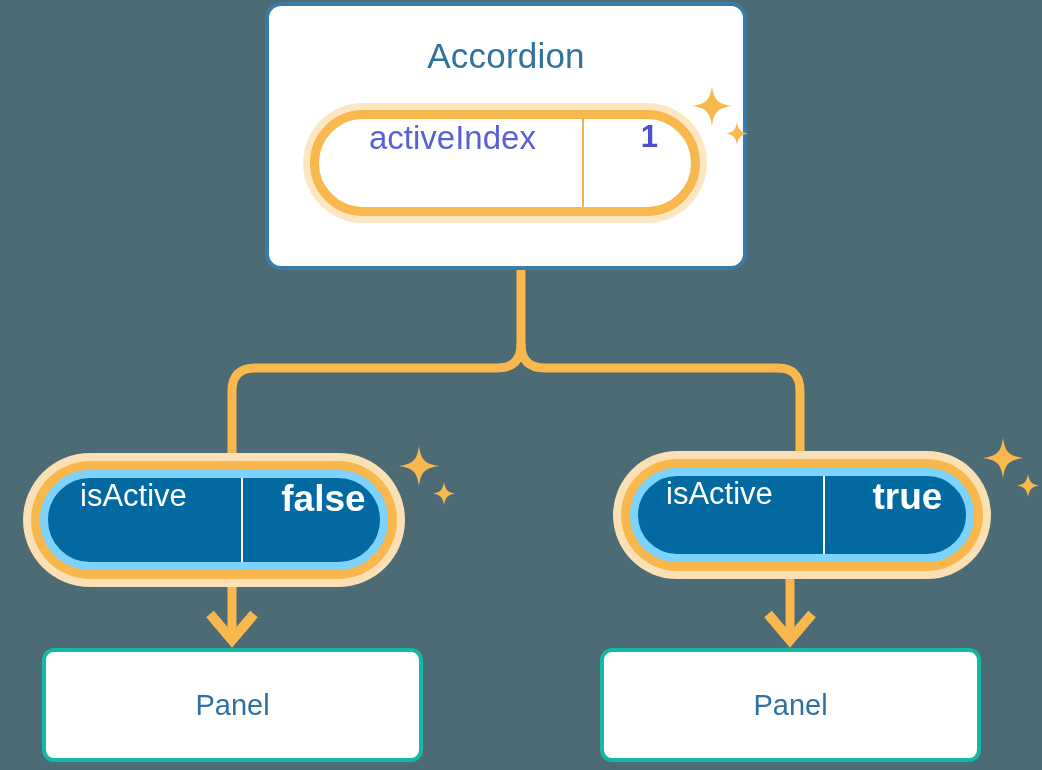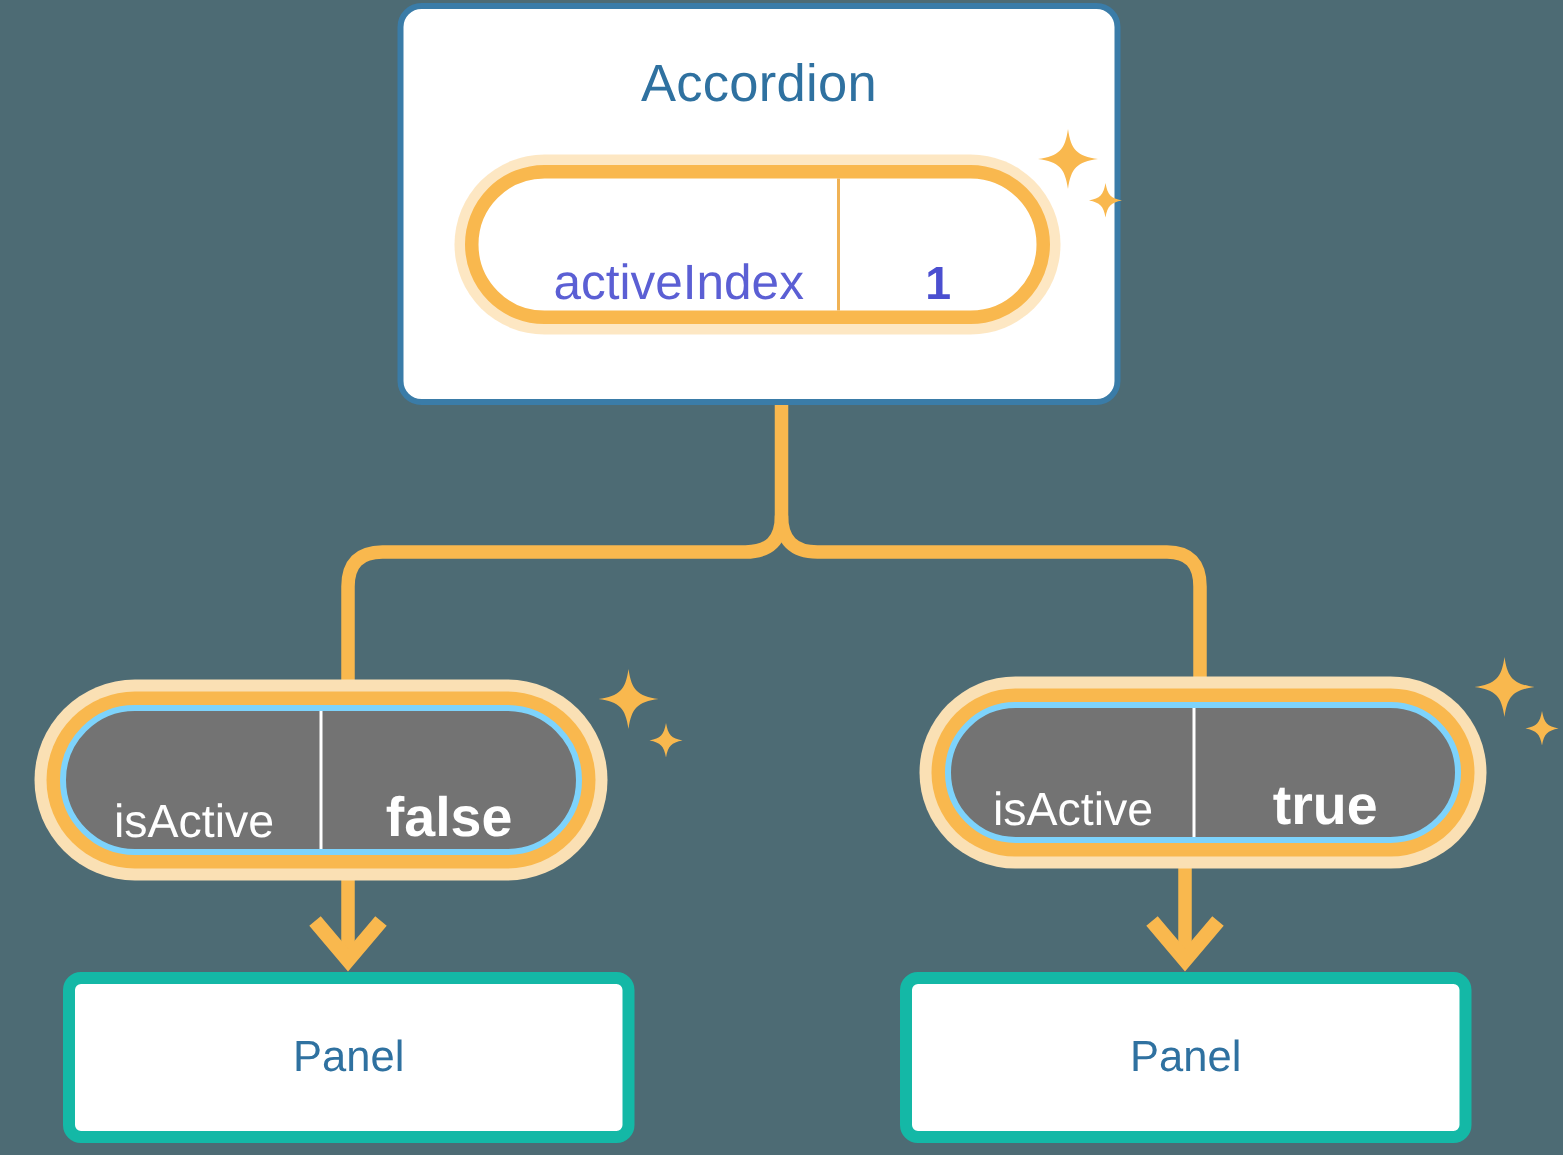--- a/index.html
+++ b/index.html
@@ -58,43 +58,44 @@
     color: #2f71a0;
     font-size: 35px;
     font-weight: 400;
     letter-spacing: .2px;
   }
 
   
   .panel-card {
     position: absolute;
     background: #ffffff;
-    border: 8px solid #14b8a6;
+    border: 4px solid #14b8a6;
     border-radius: 12px;
     box-sizing: border-box;
     display: flex;
     align-items: center;
     justify-content: center;
     z-index: 3;
   }
   #panel-left  { left: 42px;  top: 648px; width: 381px; height: 114px; }
   #panel-right { left: 600px; top: 648px; width: 381px; height: 114px; }
   .panel-label {
     color: #2f71a0;
     font-size: 29px;
     font-weight: 400;
   }
 
   
   .pill {
     position: absolute;
     box-sizing: border-box;
     display: flex;
-    align-items: flex-end;
+    align-items: flex-start;
     z-index: 4;
+    gap: 24px;
   }
 
   
   #pill-active-index {
     left: 310px;
     top: 110px;
     width: 390px;
     height: 106px;
     background: #ffffff;
     border: 9px solid #f9b84e;
@@ -108,22 +109,22 @@
   }
   #pill-active-index .pill-val {
     color: #4b4fd0;
     font-size: 31px;
     font-weight: 700;
   }
   #pill-active-index .pill-sep { background: #f0b255; }
 
   
   .pill-purple {
-    background: #737373;
-    border: 4px solid #7dd3fc;
+    background: #0369a1;
+    border: 8px solid #7dd3fc;
     border-radius: 58px;
     box-shadow:
       0 0 0 9px #f9b84e,
       0 0 0 17px #fae0b4;
   }
   #pill-left  { left: 40px;  top: 470px; width: 348px; height: 100px; }
   #pill-right { left: 630px; top: 468px; width: 344px; height: 94px; }
 
   .pill-purple .pill-key {
     color: #ffffff;

